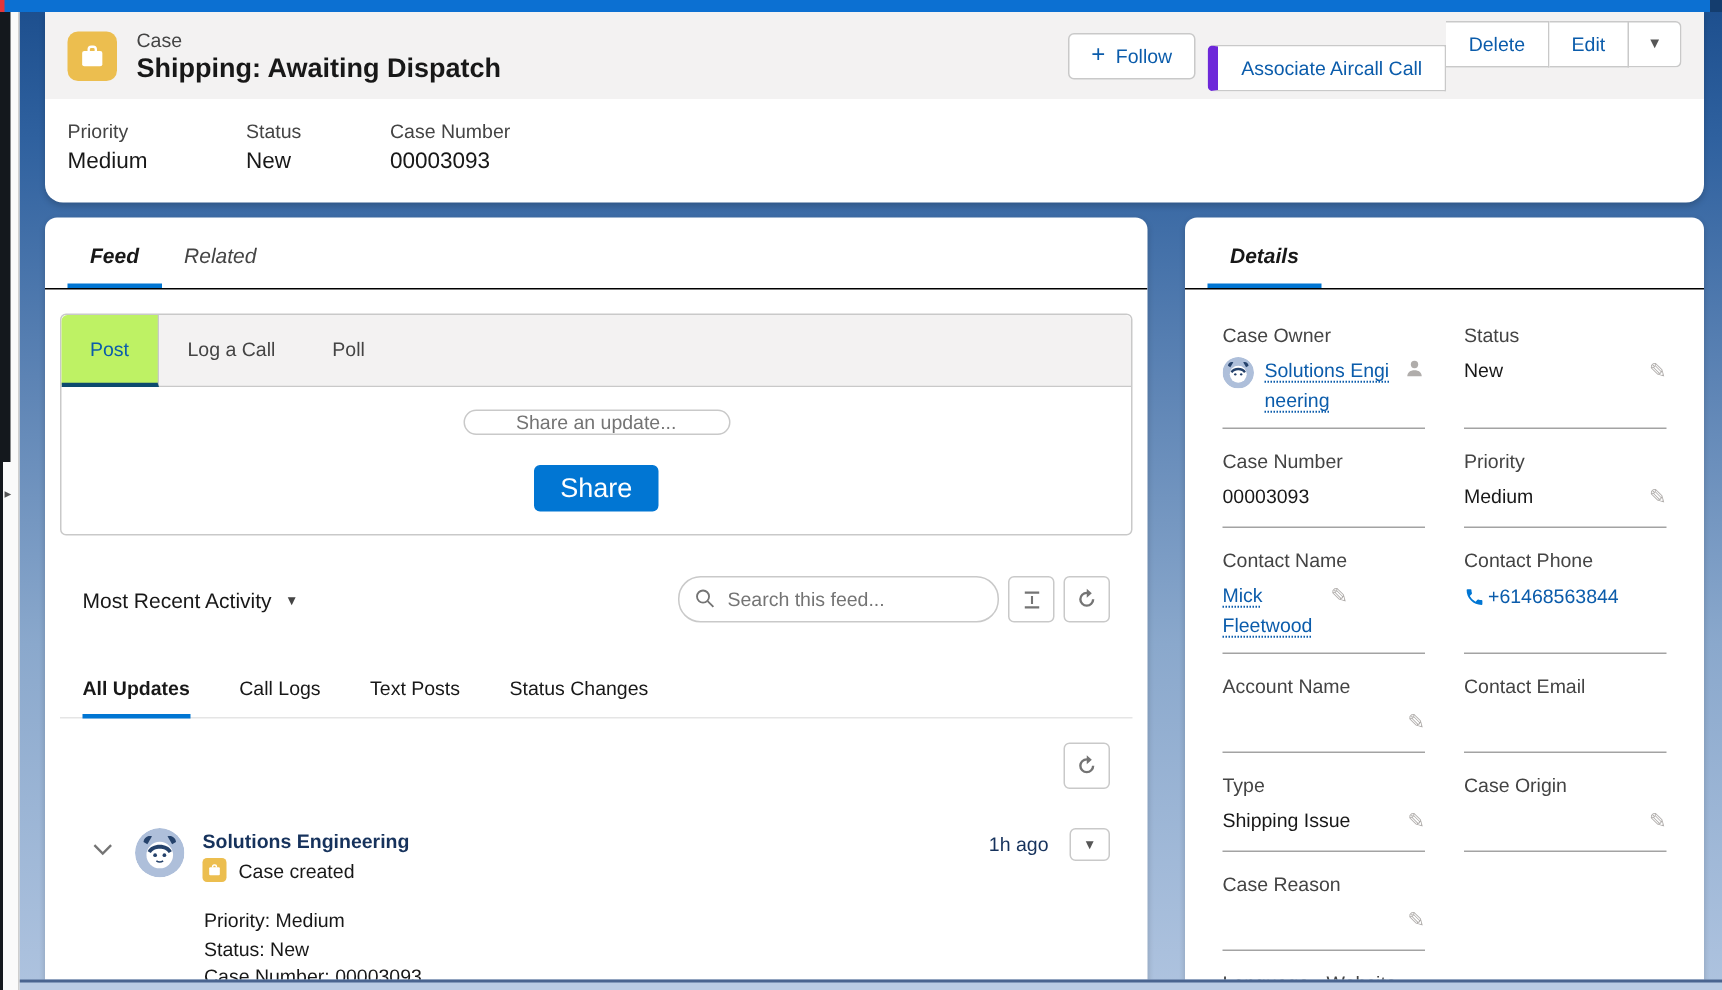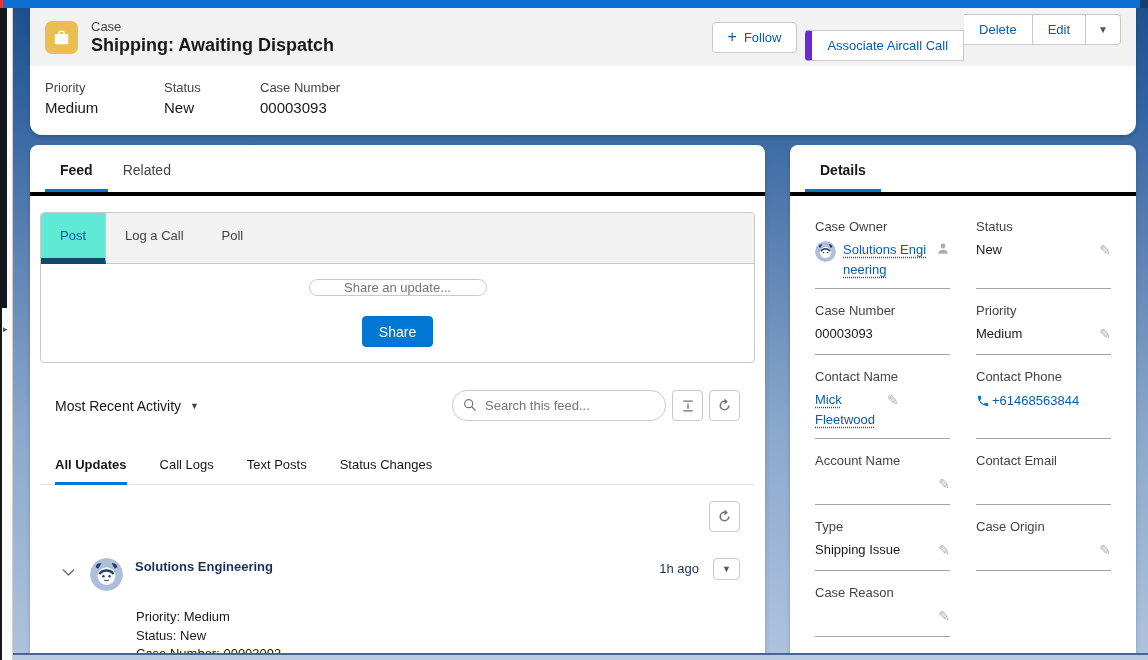--- a/index.html
+++ b/index.html
@@ -40,33 +40,33 @@
   .btn-group .btn { border-radius:0; border-left:none; }
   .btn-group .btn:first-child { border-radius:4px 0 0 4px; border-left:7px solid #6d28d9;margin-top:16px; }
   .btn-group .btn.dd-btn { border-radius:0 4px 4px 0; padding:0 12px; color:#565656; font-size:10px; }
   .header-bottom { background:#fff; padding:14px 15px 0; display:flex; }
   .sum-field { margin-right:26px; }
   .sum-field.f1 { width:93px; } .sum-field.f2 { width:70px; }
   .sum-label { font-size:13px; color:#444; line-height:16px; }
   .sum-value { font-size:15px; color:#181818; line-height:20px; margin-top:2px; }
 
   
-  .tab-row { display:flex; padding:0 15px; border-bottom:4px solid #000000; }
+  .tab-row { display:flex; padding:0 15px; border-bottom:1px solid #000000;font-style:italic; }
   .tab { padding:17px 15px 11px; font-size:14px; color:#444; border-bottom:3px solid transparent; cursor:pointer; }
   .tab.active { font-weight:bold; color:#181818; border-bottom-color:#0176d3; }
 
   
   .publisher { margin:16px 10px 0; border:1px solid #c9c9c9; border-radius:4px; background:#fff; }
   .pub-tabs { display:flex; background:#f3f2f2; border-bottom:1px solid #c9c9c9; border-radius:4px 4px 0 0; }
   .pub-tab { padding:15px 19px; font-size:13px; color:#444; cursor:pointer; }
-  .pub-tab.active { background:#5eead4; color:#0b5cab; border-right:1px solid #c9c9c9; margin-bottom:-1px; border-bottom:6px solid #0c4a6e; border-radius:4px 0 0 0; }
+  .pub-tab.active { background:#bef264; color:#0b5cab; border-right:1px solid #c9c9c9; margin-bottom:-1px; border-bottom:3px solid #0c4a6e; border-radius:4px 0 0 0; }
   .pub-body { padding:15px 18px; display:flex; align-items:center; gap:20px;flex-direction:column; }
   .share-input { flex:1; height:31px; border:1px solid #c9c9c9; border-radius:15px; text-align:center; font-size:13px; font-family:inherit; color:#181818; }
   .share-input::placeholder { color:#747474; }
-  .share-btn { height:31px; padding:0 16px; background:#0176d3; color:#fff; border:1px solid #0176d3; border-radius:4px; font-size:14px; font-family:inherit; cursor:pointer; }
+  .share-btn { height:31px; padding:0 16px; background:#0176d3; color:#fff; border:1px solid #0176d3; border-radius:4px; font-size:18px; font-family:inherit; cursor:pointer; }
 
   
   .feed-toolbar { margin:27px 25px 0; display:flex; align-items:center; }
   .sort-picker { display:flex; align-items:center; gap:9px; font-size:14px; color:#181818; cursor:pointer; }
   .caret { font-size:9px; color:#444; }
   .toolbar-right { margin-left:auto; display:flex; align-items:center; gap:6px; }
   .search-wrap { position:relative; width:214px; }
   .search-input { width:100%; height:31px; border:1px solid #c9c9c9; border-radius:15px; padding:0 10px 0 32px; font-size:13px; font-family:inherit; color:#181818; }
   .search-input::placeholder { color:#747474; }
   .search-glyph { position:absolute; left:11px; top:8px; }
@@ -236,20 +236,29 @@
         <path d="M26.5 9c-.3-3-3-4.6-5.5-3.6L24 10.5z" fill="#25426b"></path>
         <circle cx="16" cy="17.5" r="8.6" fill="#fff"></circle>
         <path d="M8.2 15c2.2-5.6 13.4-5.6 15.6 0l-2 1.2c-1.8-3.8-9.8-3.8-11.6 0z" fill="#25426b"></path>
         <circle cx="13" cy="17.6" r="1.2" fill="#25426b"></circle>
         <circle cx="19" cy="17.6" r="1.2" fill="#25426b"></circle>
         <path d="M13.8 21.2c1.4 1 3 1 4.4 0" fill="none" stroke="#25426b" stroke-width="1"></path>
       </svg>
     </div>
     <div class="item-head">
       <div class="item-author">Solutions Engineering</div>
+      <div class="item-action">
+        <span class="mini-entity">
+          <svg width="10" height="10" viewBox="0 0 24 24">
+            <path d="M9 8V6.2C9 5 10 4 11.2 4h1.6C14 4 15 5 15 6.2V8" fill="none" stroke="#fff" stroke-width="2.4"></path>
+            <rect x="3.5" y="7.5" width="17" height="13" rx="1.8" fill="#fff"></rect>
+          </svg>
+        </span>
+        <span class="item-action-text">Case created</span>
+      </div>
     </div>
     <div class="item-meta">
       <span class="timestamp">1h ago</span>
       <button class="item-menu"><span>▼</span></button>
     </div>
   </div>
 
   <div class="feed-body-wrap">
     <div class="body-line">Priority: Medium</div>
     <div class="body-line">Status: New</div>

